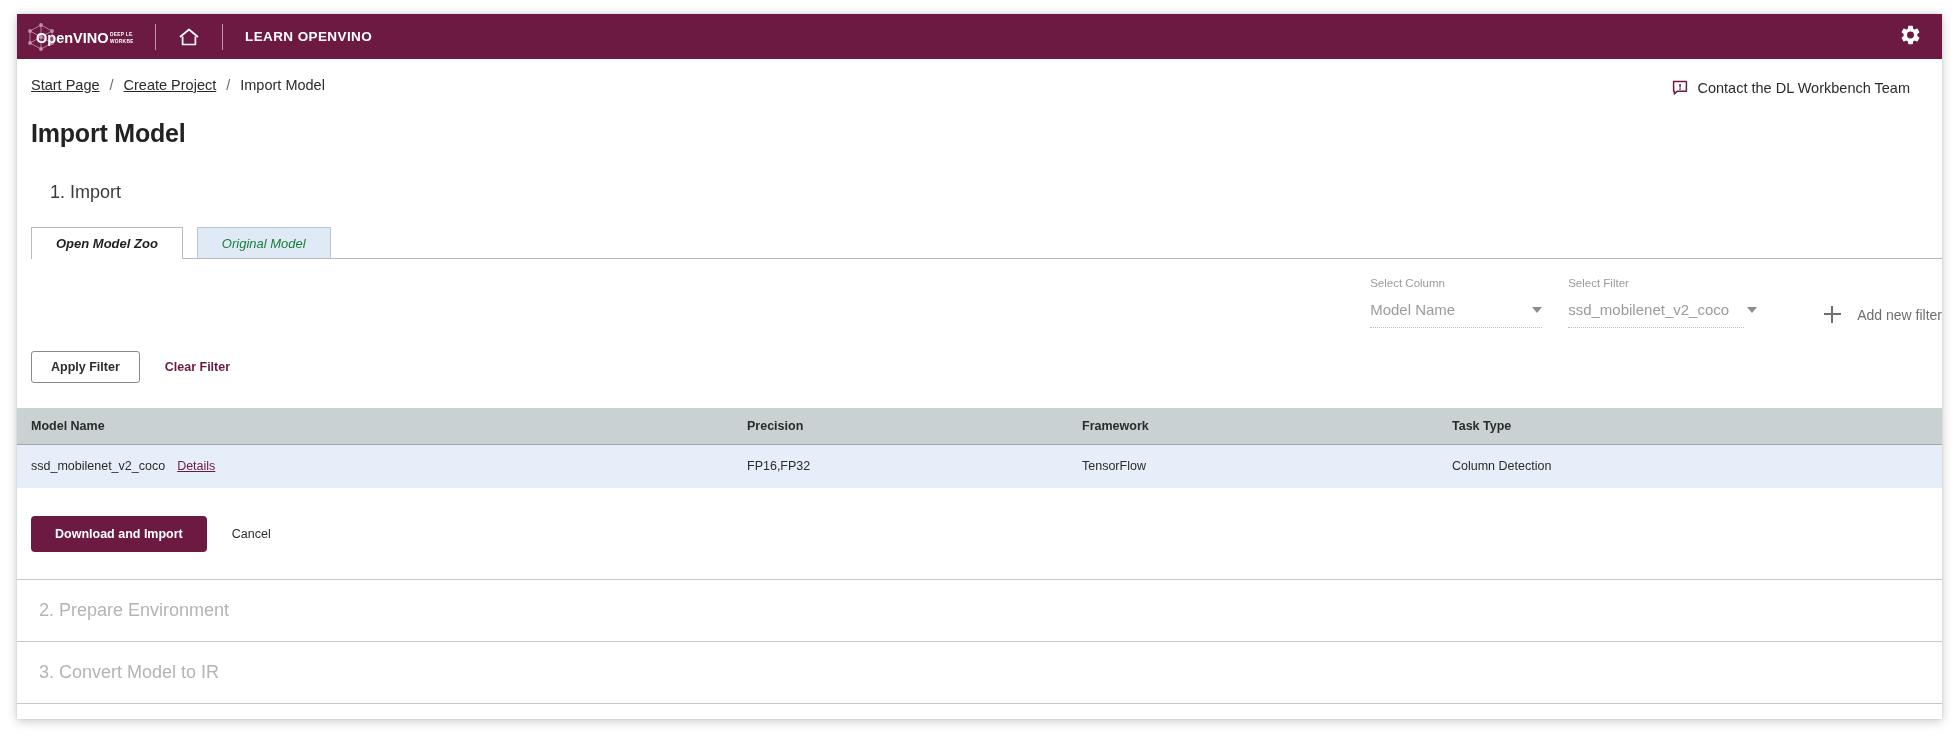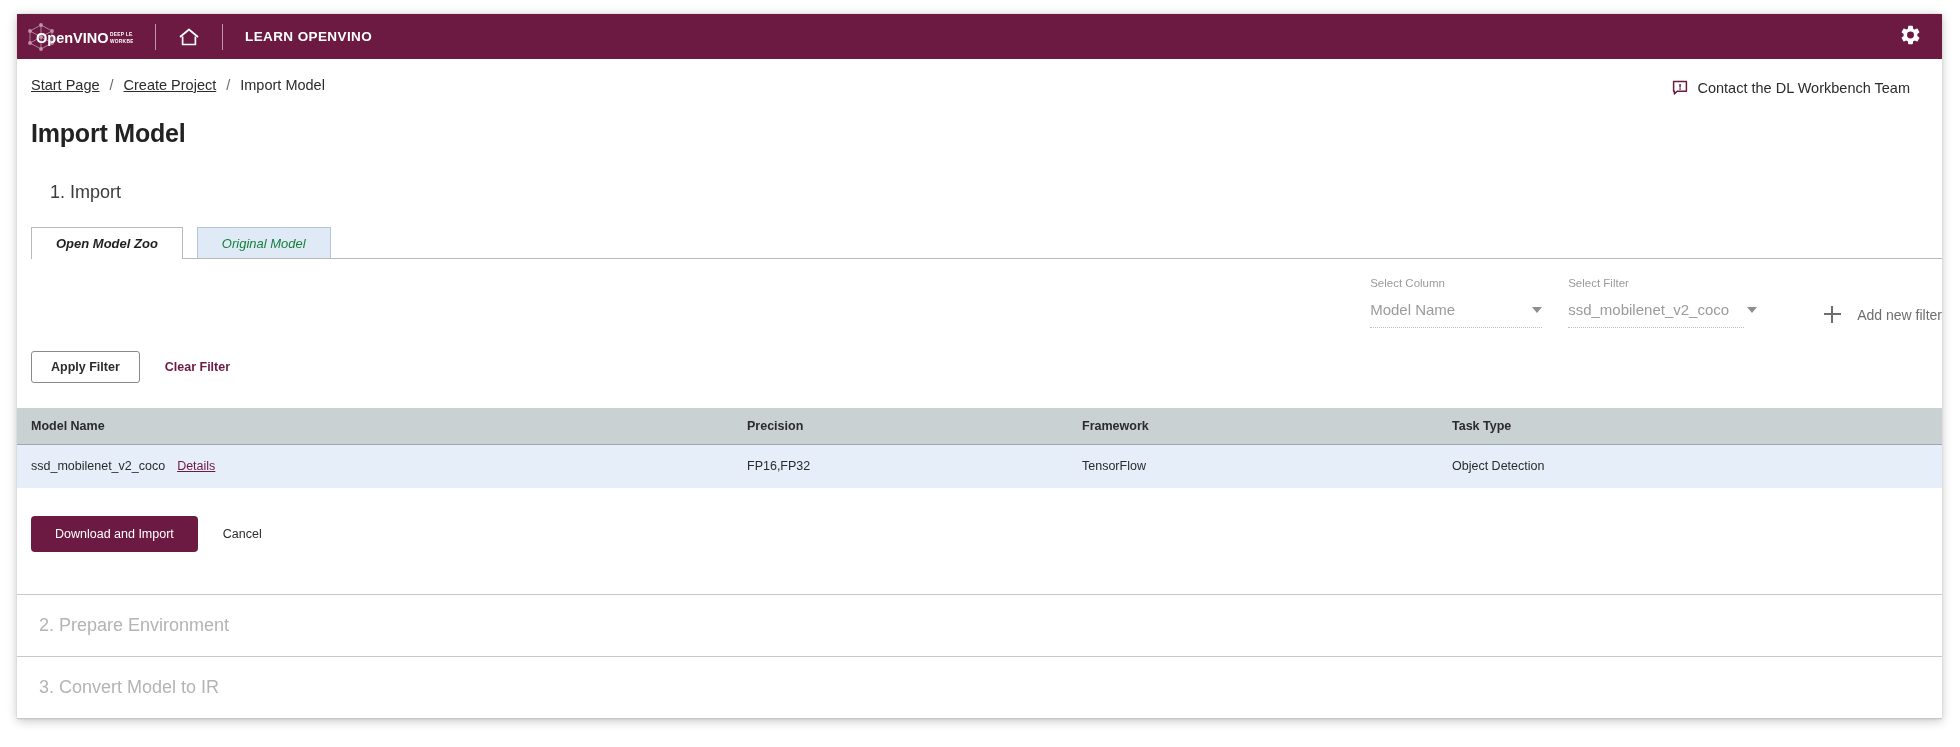--- a/index.html
+++ b/index.html
@@ -284,21 +284,21 @@
   .actions {
     display: flex;
     align-items: center;
     padding: 27px 0 0 14px;
   }
   .btn-primary {
     background: #6d1a43;
     color: #ffffff;
     border: none;
     font-size: 12.5px;
-    font-weight: normal;
+    font-weight: bold;
     padding: 11px 24px;
     border-radius: 4px;
     cursor: pointer;
     font-family: "Liberation Sans", sans-serif;
   }
   .btn-cancel {
     background: none;
     border: none;
     font-size: 12.5px;
     font-weight: normal;
@@ -308,21 +308,21 @@
     font-family: "Liberation Sans", sans-serif;
   }
 
   
   .step-disabled {
     border-top: 1px solid #c8c8c8;
     padding: 20px 0 20px 22px;
     font-size: 18px;
     color: #b4b4b4;
   }
-  .step-disabled.first { margin-top: 42px; }
+  .step-disabled.first { margin-top: 27px; }
   .bottom-rule {
     border-top: 1px solid #c8c8c8;
     margin-top: 0;
   }
 </style>
 </head>
 <body>
 
 <div id="app-frame">
 
@@ -441,21 +441,21 @@
         <th class="col-task">Task Type</th>
       </tr>
     </thead>
     <tbody>
       <tr>
         <td class="col-name">
           <span>ssd_mobilenet_v2_coco</span><span class="details-link">Details</span>
         </td>
         <td class="col-prec">FP16,FP32</td>
         <td class="col-fw">TensorFlow</td>
-        <td class="col-task">Object Detection</td>
+        <td class="col-task">Column Detection</td>
       </tr>
     </tbody>
   </table>
 
   <div class="actions">
     <button class="btn-primary">Download and Import</button>
     <button class="btn-cancel">Cancel</button>
   </div>
 
   <div class="step-disabled first">2. Prepare Environment</div>

